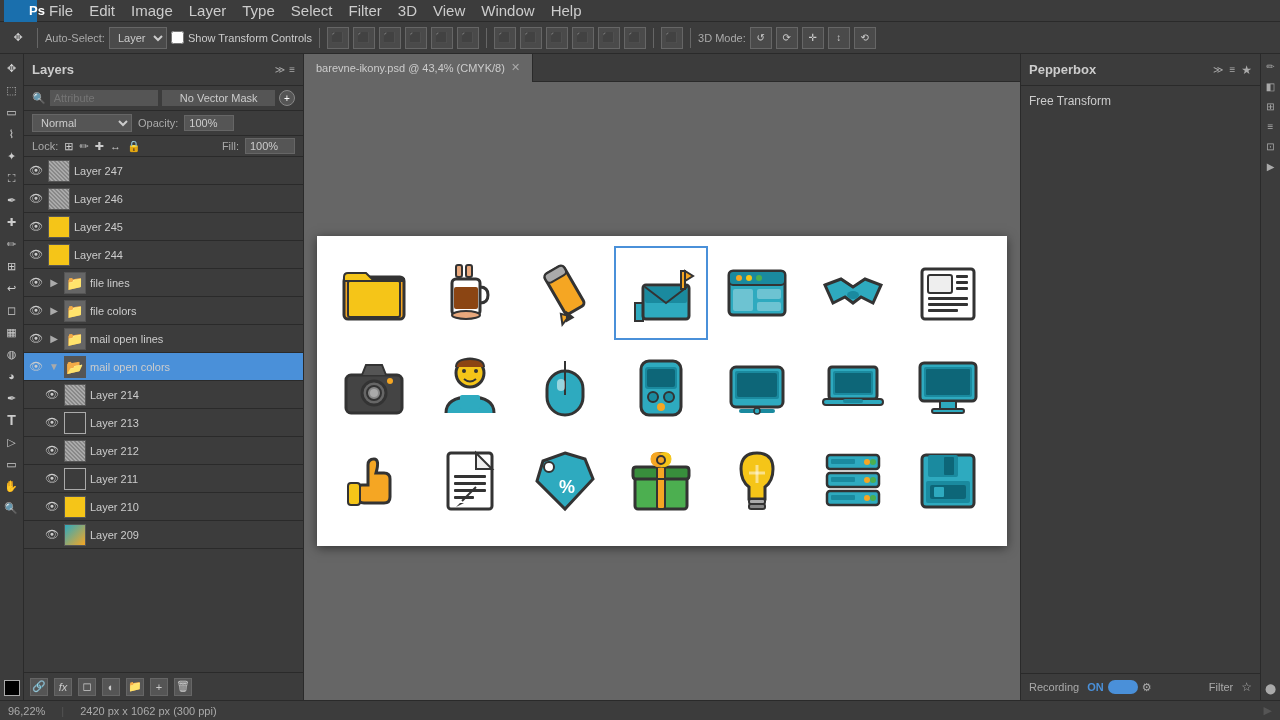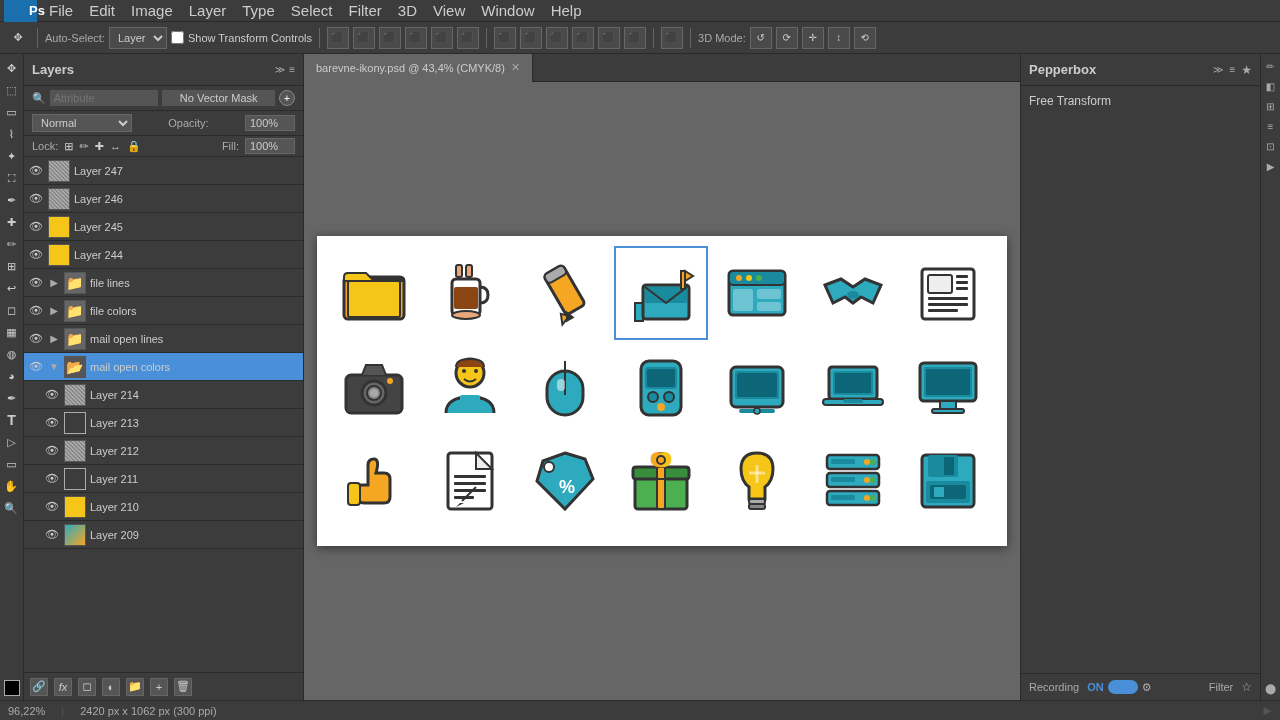--- a/index.html
+++ b/index.html
@@ -42,21 +42,21 @@
       height: 32px; background: #3c3c3c; display: flex; align-items: center; justify-content: space-between;
       padding: 0 8px; border-bottom: 1px solid #2a2a2a;
     }
     #layers-header-title { font-size: 13px; color: #ccc; font-weight: bold; }
     #layers-search { display: flex; align-items: center; padding: 4px 8px; background: #3c3c3c; border-bottom: 1px solid #2a2a2a; gap: 4px; }
     #layers-search input { flex: 1; background: #555; border: none; color: #ccc; padding: 2px 4px; font-size: 11px; }
     #layers-search .vector-mask { background: #555; border: none; color: #ccc; padding: 2px 6px; font-size: 11px; cursor: pointer; flex: 1; }
     .lock-row { display: flex; align-items: center; padding: 2px 8px; gap: 6px; border-bottom: 1px solid #2a2a2a; }
     .lock-label { font-size: 11px; color: #aaa; }
     .lock-icon { font-size: 11px; color: #ccc; cursor: pointer; }
-    .blend-row { display: flex; align-items: center; padding: 3px 8px; gap: 6px; border-bottom: 1px solid #2a2a2a; justify-content: space-between; }
+    .blend-row { display: flex; align-items: center; padding: 3px 8px; gap: 6px; border-bottom: 1px solid #2a2a2a; }
     .blend-select { background: #555; border: 1px solid #666; color: #ccc; font-size: 11px; padding: 1px 4px; width: 100px; cursor: pointer; }
     .opacity-label { font-size: 11px; color: #aaa; }
     .opacity-value { background: #555; border: 1px solid #666; color: #ccc; font-size: 11px; padding: 1px 4px; width: 50px; cursor: pointer; }
 
     
     #layer-list { flex: 1; overflow-y: auto; background: #3c3c3c; }
     .layer-item {
       display: flex; align-items: center; height: 28px; padding: 0 4px;
       border-bottom: 1px solid #2a2a2a; cursor: pointer; gap: 4px;
     }

